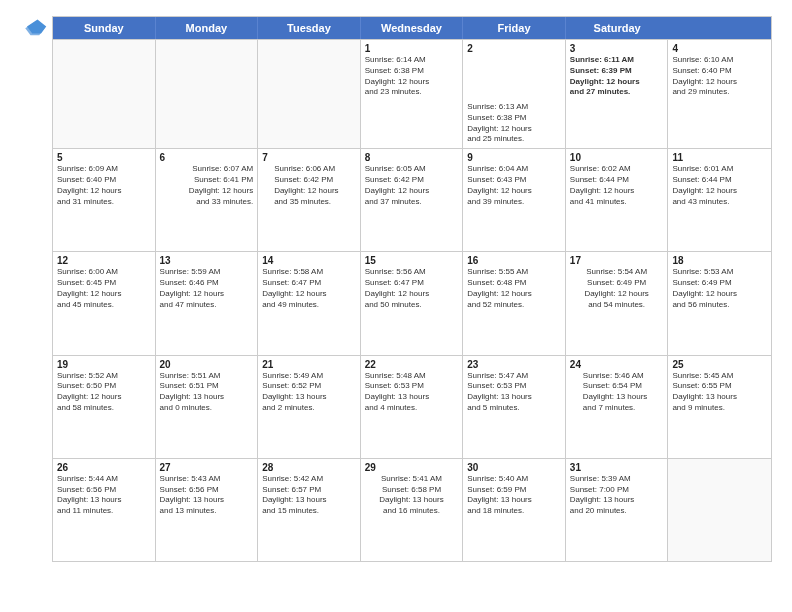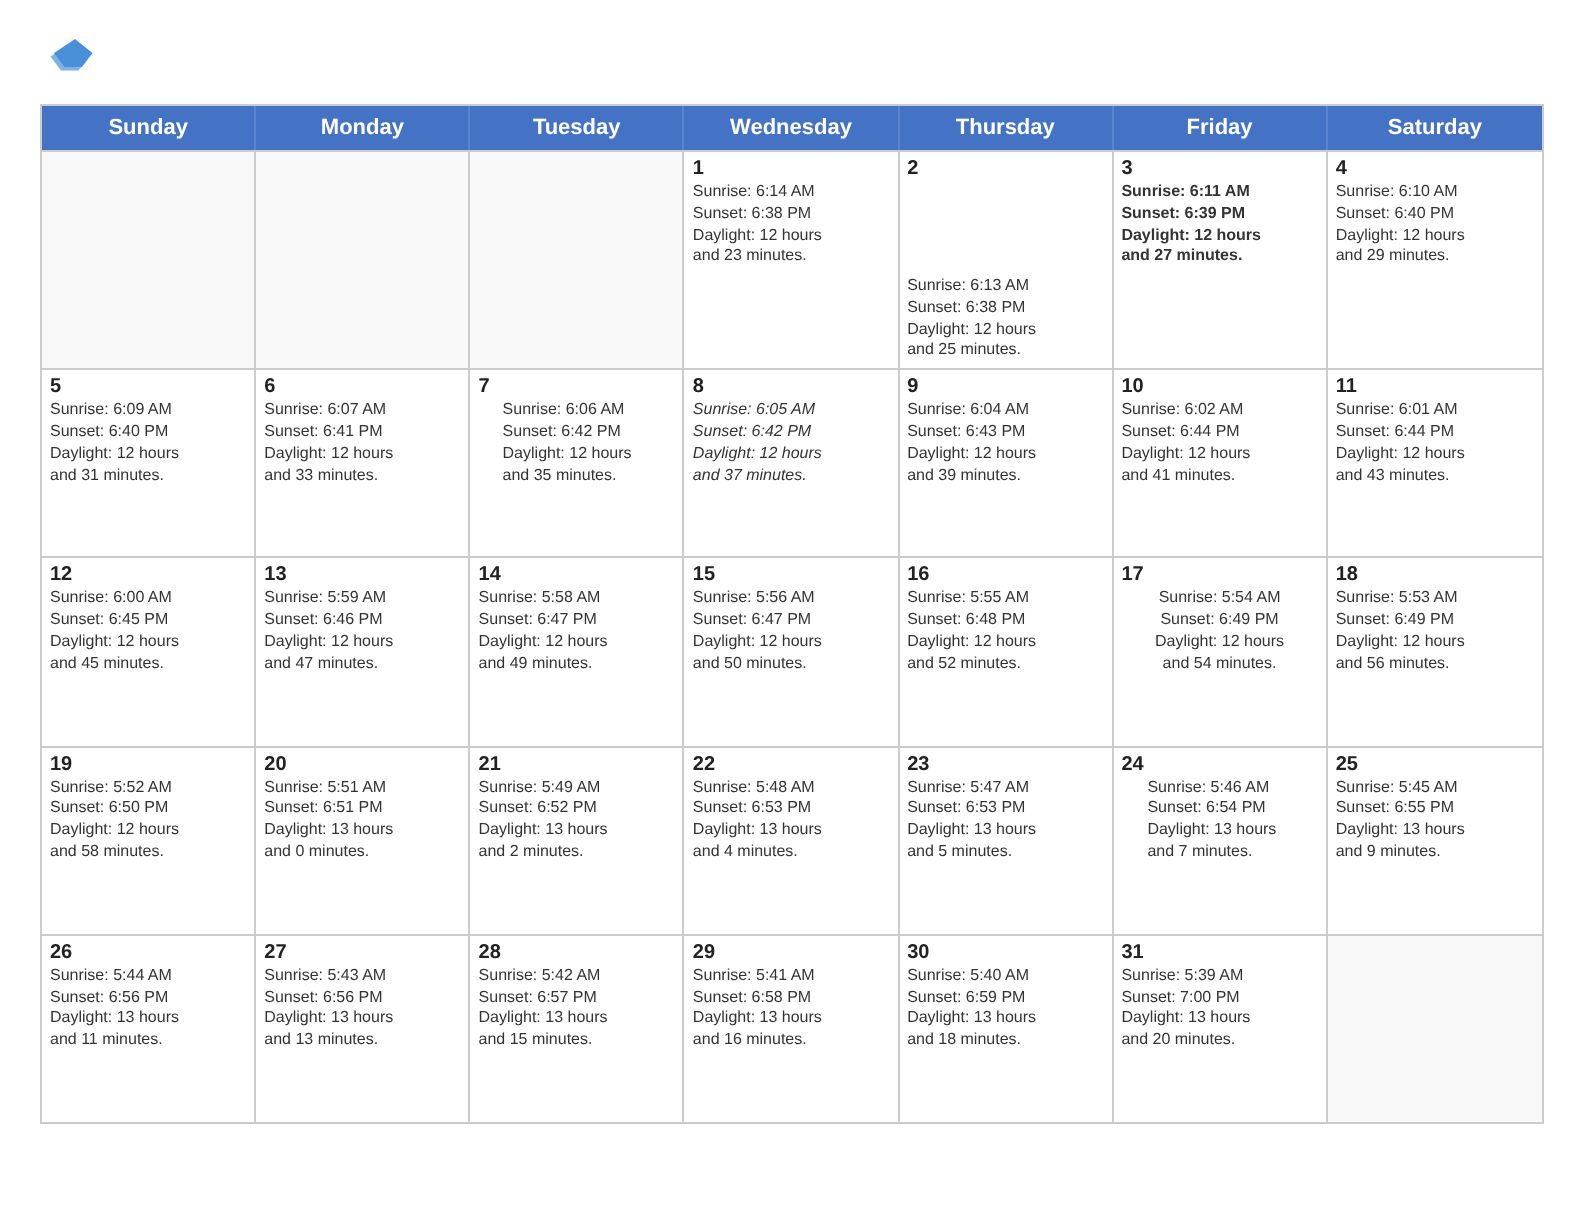--- a/index.html
+++ b/index.html
@@ -8,21 +8,21 @@
       background: #fff;
       width: 792px;
       height: 612px;
       overflow: hidden;
     }
     .page {
       width: 792px;
       height: 572px;
       padding: 16px 20px 10px 20px;
       display: flex;
-      flex-direction: column;
+      flex-direction: row;
     }
     .header {
       display: flex;
       align-items: flex-start;
       justify-content: space-between;
       margin-bottom: 8px;
     }
     .logo {
       display: flex;
       align-items: center;
@@ -127,21 +127,20 @@
       <div class="subtitle"></div>
     </div>
   </div>
 
   <div class="calendar">
     <div class="cal-header">
     <div class="cal-header-cell">Sunday</div>
         <div class="cal-header-cell">Monday</div>
         <div class="cal-header-cell">Tuesday</div>
         <div class="cal-header-cell">Wednesday</div>
-        <div class="cal-header-cell">Thursday</div>
         <div class="cal-header-cell">Friday</div>
         <div class="cal-header-cell">Saturday</div>
       </div>
     <div class="cal-body">
     <div class="cal-row">
           <div class="cal-cell empty"></div>
           <div class="cal-cell empty"></div>
           <div class="cal-cell empty"></div>
           <div class="cal-cell">
             <span class="day-num">1</span>
@@ -175,35 +174,35 @@
         <div class="cal-row">
           <div class="cal-cell">
             <span class="day-num">5</span>
             <div class="cell-text" style="white-space: pre-line;">Sunrise: 6:09 AM
 Sunset: 6:40 PM
 Daylight: 12 hours
 and 31 minutes.</div>
           </div>
           <div class="cal-cell">
             <span class="day-num">6</span>
-            <div class="cell-text" style="white-space: pre-line;">Sunrise: 6:07 AM
+            <div class="cell-text" style="white-space: pre-line; text-align: right;">Sunrise: 6:07 AM
 Sunset: 6:41 PM
 Daylight: 12 hours
 and 33 minutes.</div>
           </div>
           <div class="cal-cell">
             <span class="day-num">7</span>
             <div class="cell-text" style="white-space: pre-line; margin-left: 12px;">Sunrise: 6:06 AM
 Sunset: 6:42 PM
 Daylight: 12 hours
 and 35 minutes.</div>
           </div>
           <div class="cal-cell">
             <span class="day-num">8</span>
-            <div class="cell-text" style="white-space: pre-line; font-style: italic;">Sunrise: 6:05 AM
+            <div class="cell-text" style="white-space: pre-line;">Sunrise: 6:05 AM
 Sunset: 6:42 PM
 Daylight: 12 hours
 and 37 minutes.</div>
           </div>
           <div class="cal-cell">
             <span class="day-num">9</span>
             <div class="cell-text" style="white-space: pre-line;">Sunrise: 6:04 AM
 Sunset: 6:43 PM
 Daylight: 12 hours
 and 39 minutes.</div>
@@ -342,21 +341,21 @@
           </div>
           <div class="cal-cell">
             <span class="day-num">28</span>
             <div class="cell-text" style="white-space: pre-line;">Sunrise: 5:42 AM
 Sunset: 6:57 PM
 Daylight: 13 hours
 and 15 minutes.</div>
           </div>
           <div class="cal-cell">
             <span class="day-num">29</span>
-            <div class="cell-text" style="white-space: pre-line;">Sunrise: 5:41 AM
+            <div class="cell-text" style="white-space: pre-line; text-align: center;">Sunrise: 5:41 AM
 Sunset: 6:58 PM
 Daylight: 13 hours
 and 16 minutes.</div>
           </div>
           <div class="cal-cell">
             <span class="day-num">30</span>
             <div class="cell-text" style="white-space: pre-line;">Sunrise: 5:40 AM
 Sunset: 6:59 PM
 Daylight: 13 hours
 and 18 minutes.</div>

